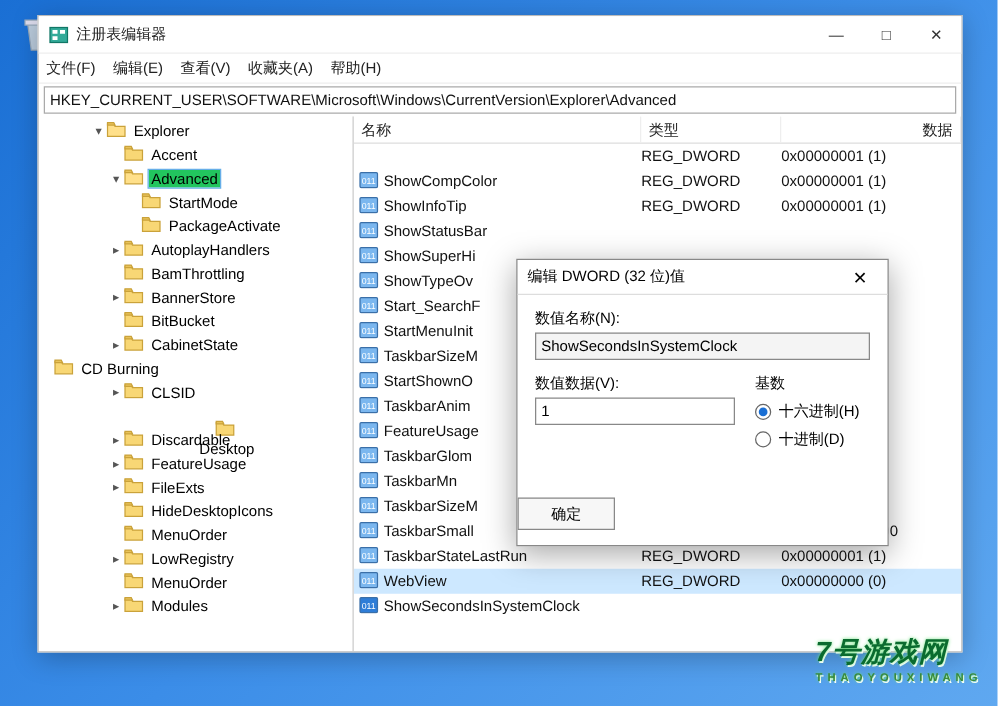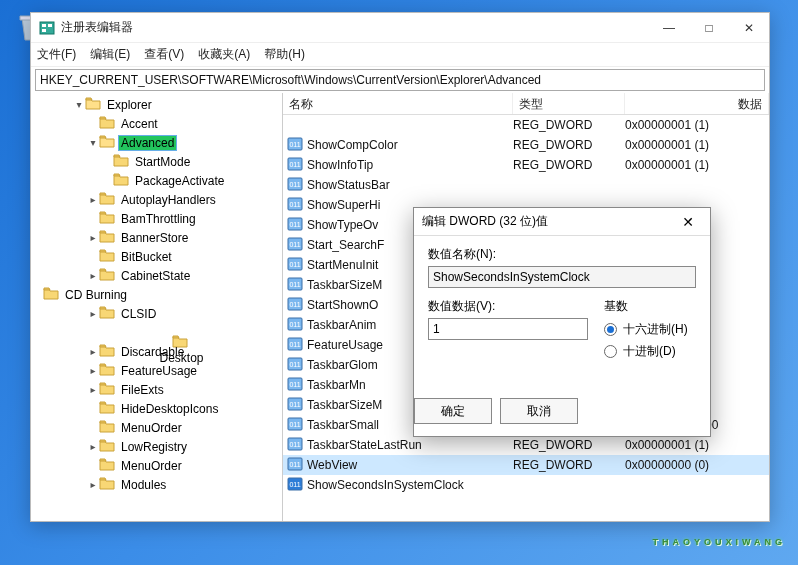--- a/index.html
+++ b/index.html
@@ -505,19 +505,19 @@
           <label>
               <span class="radio"></span>
               <span>十进制(D)</span>
             </label>
         </div>
       </div>
     </div>
   </div>
   <div class="dlg-buttons">
     <div class="dlg-btn">确定</div>
-    <div class="dlg-btn">取消</div>
   </div>
 </div>
 
 <div class="watermark">
+  <span>7号游戏网</span>
   <span class="sub">THAOYOUXIWANG</span>
 </div>
 
 </body></html>

